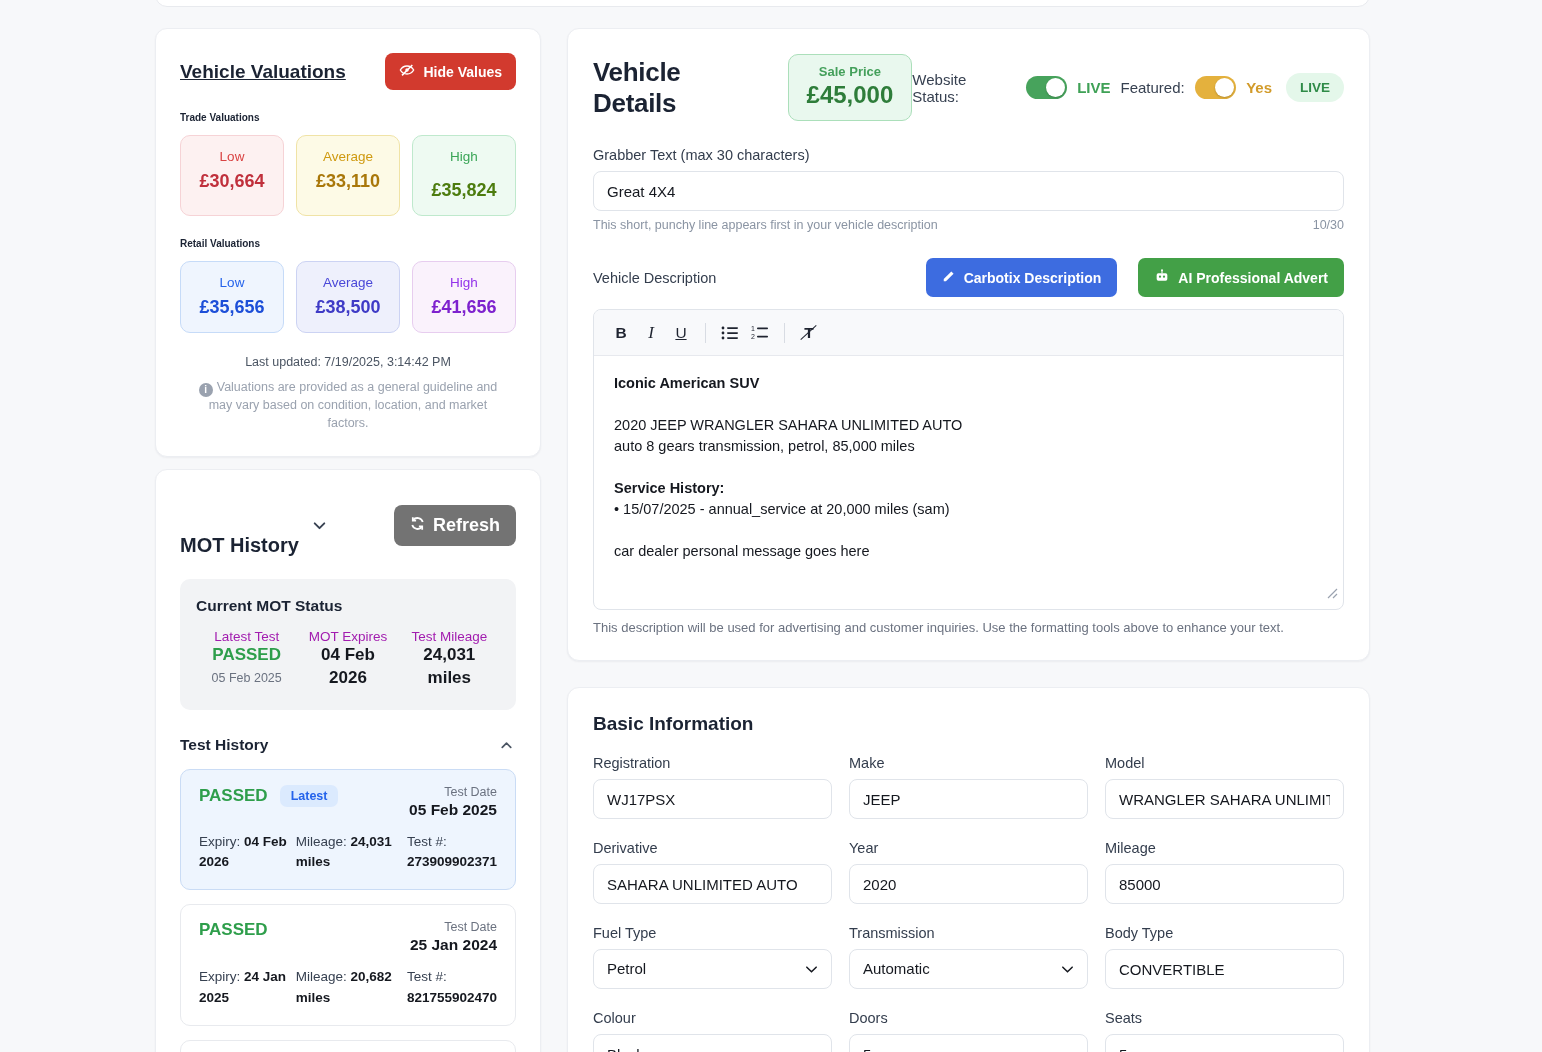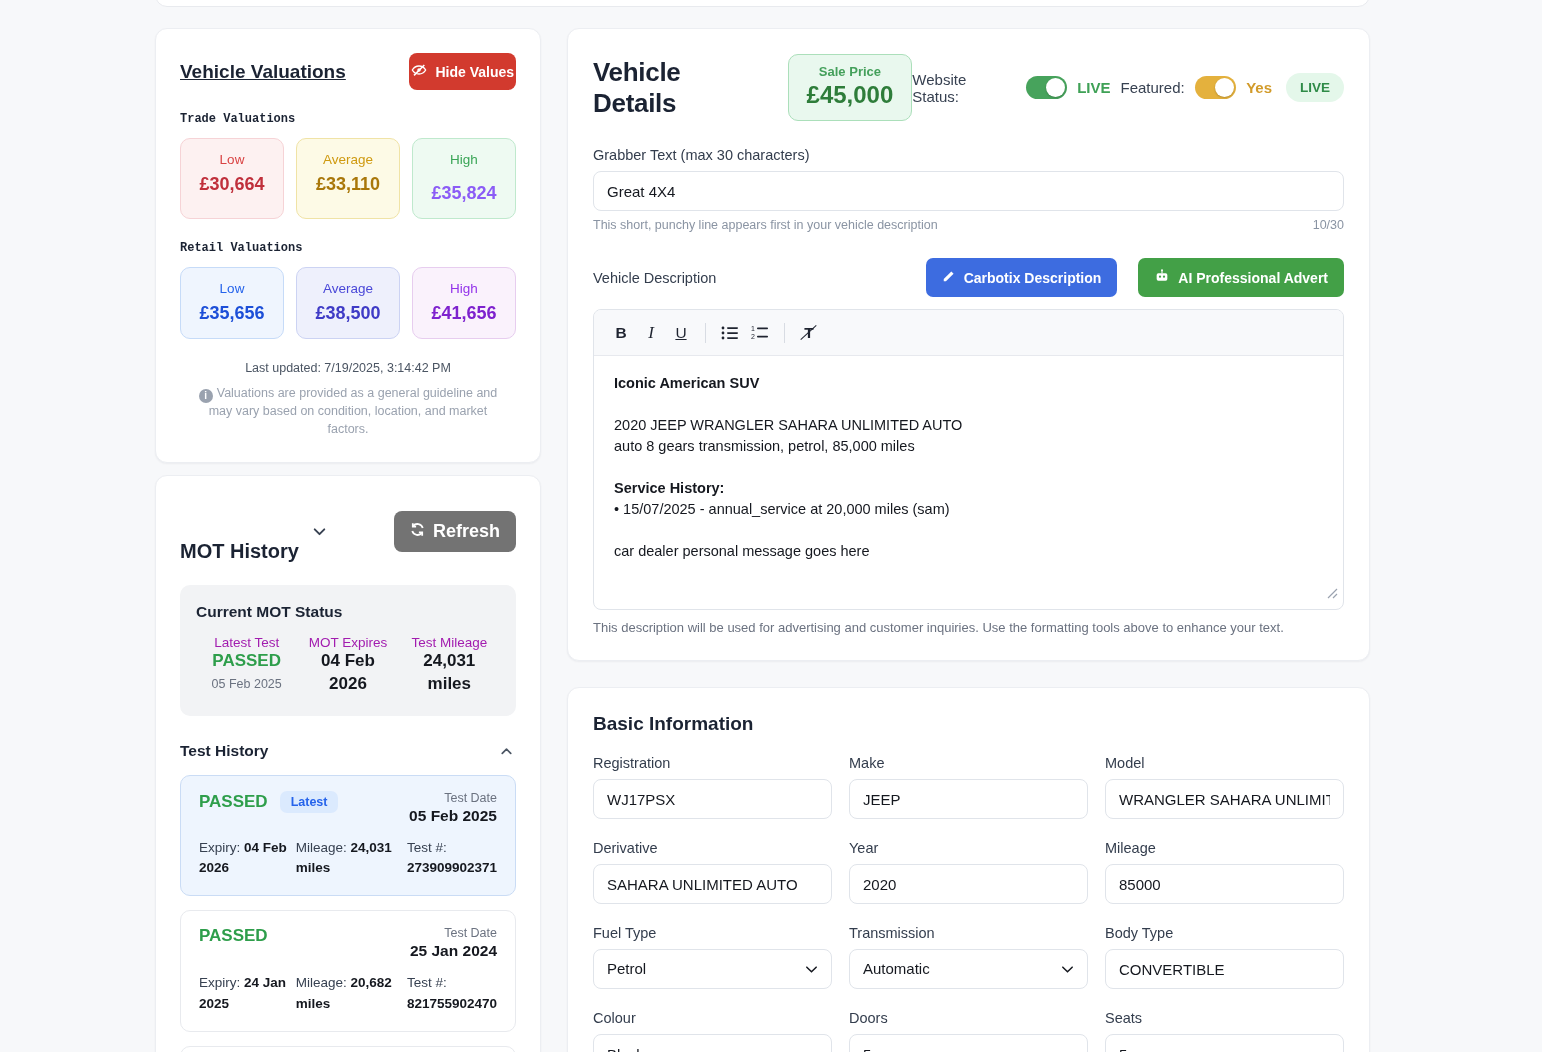--- a/index.html
+++ b/index.html
@@ -23,29 +23,29 @@
     background:#fff; border:1px solid #eceef2; border-radius:12px;
     box-shadow:0 1px 2px rgba(16,24,40,.05);
   }
 
   
   .vv { padding:24px; }
   .vv-header { display:flex; justify-content:space-between; align-items:center; margin-bottom:20px; }
   .vv-title { font-size:19px; font-weight:700; color:#1b2333;text-decoration:underline; }
   .btn { display:inline-flex; align-items:center; gap:8px; border:none; cursor:pointer;
          font-family:inherit; font-weight:700; color:#fff; border-radius:8px; }
-  .btn-danger { background:#d23a2e; font-size:14px; padding:9px 2px; }
-  .vv-section { font-size:12px; font-weight:700; margin:22px 0 12px;font-family:Liberation Mono, monospace; }
+  .btn-danger { background:#d23a2e; font-size:14px; padding:9px 14px; }
+  .vv-section { font-size:10px; font-weight:700; margin:22px 0 12px; }
   .val-row { display:flex; gap:12px; }
   .val-box { flex:1; border-radius:10px; border:1px solid transparent; text-align:center; padding:13px 4px 14px; }
   .val-label { font-size:13.5px; font-weight:500; margin-bottom:7px; }
   .val-value { font-size:18px; font-weight:800; }
   .vb-t-low  { background:#fdf1f1; border-color:#f6d3d6; } .vb-t-low  .val-label{color:#d94343;} .vb-t-low  .val-value{color:#c0303c;}
   .vb-t-avg  { background:#fefbе8; } .vb-t-avg { background:#fdfae6; border-color:#f0e3a6; } .vb-t-avg .val-label{color:#cf9a10;} .vb-t-avg .val-value{color:#a9770a;}
-  .vb-t-high { background:#eefaf2; border-color:#bfe9cd; } .vb-t-high .val-label{color:#3aa557;} .vb-t-high .val-value{color:#8b5cf6;margin-top:16px;}
+  .vb-t-high { background:#eefaf2; border-color:#bfe9cd; } .vb-t-high .val-label{color:#3aa557;} .vb-t-high .val-value{color:#4d7c0f;margin-top:16px;}
   .vb-r-low  { background:#eff5fe; border-color:#c6dbf8; } .vb-r-low  .val-label{color:#2563eb;} .vb-r-low  .val-value{color:#1d4fd8;}
   .vb-r-avg  { background:#eef0fc; border-color:#ccd3f3; } .vb-r-avg  .val-label{color:#4a48d8;} .vb-r-avg  .val-value{color:#3f3bc6;}
   .vb-r-high { background:#faf2fc; border-color:#e7cdef; } .vb-r-high .val-label{color:#9333ea;} .vb-r-high .val-value{color:#7e22ce;}
   .vv-updated { text-align:center; font-size:12.5px; color:#4b5563; margin-top:22px; }
   .vv-disclaimer { text-align:center; font-size:12.5px; color:#9aa2af; line-height:1.4; margin:10px auto 0; max-width:310px; }
   .info-i { display:inline-flex; width:14px; height:14px; border-radius:50%; background:#9aa2af;
             color:#fff; font-size:10px; font-weight:700; align-items:center; justify-content:center;
             vertical-align:-2px; margin-right:4px; }
   .info-i::after { content:"i"; }
 

